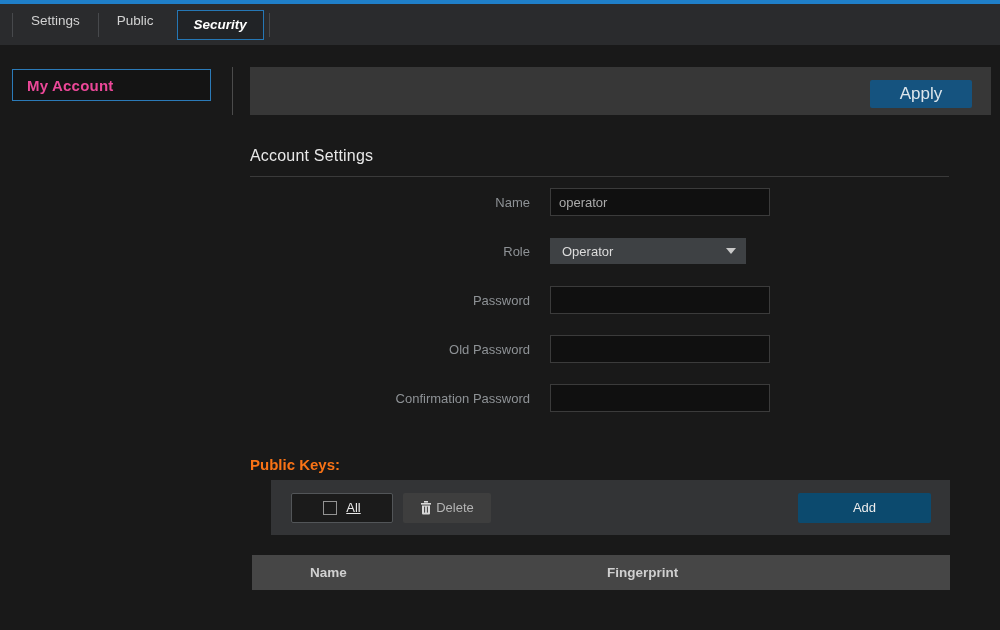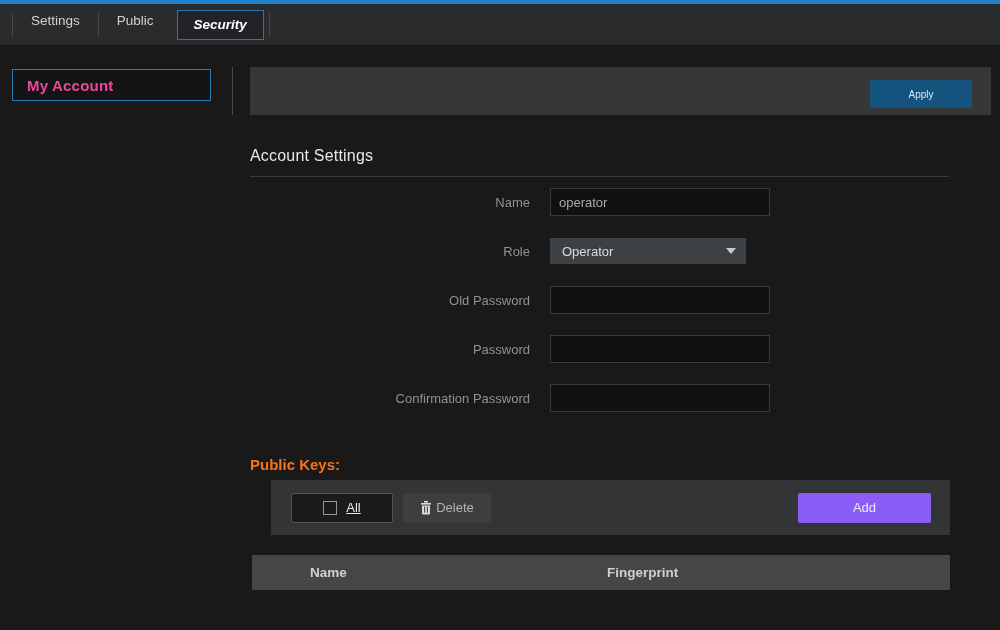--- a/index.html
+++ b/index.html
@@ -35,21 +35,21 @@
     padding-left:14px;color:#ec4899;font-size:15px;font-weight:600;letter-spacing:.2px;
   }
   .side-divider{position:absolute;left:232px;top:67px;width:1px;height:48px;background:#4b4b4b;}
 
   
   .content{position:absolute;left:250px;top:45px;width:741px;}
 
   .applybar{margin-top:22px;height:48px;background:#373737;position:relative;}
   .apply-btn{
     position:absolute;top:13px;right:19px;width:102px;height:28px;
-    background:#15537f;border:none;border-radius:2px;color:#dde6ec;font-size:10px;
+    background:#15537f;border:none;border-radius:2px;color:#dde6ec;font-size:17px;
     font-family:inherit;cursor:pointer;
   }
 
   .page-title{margin:32px 0 0 0;font-size:16px;font-weight:normal;color:#e8e8e8;letter-spacing:.2px;}
   .heading-divider{margin-top:11px;width:699px;height:1px;background:#3a3a3a;}
 
   .form{margin-top:11px;}
   .frow{display:flex;align-items:center;height:28px;margin-bottom:21px;}
   .frow .flabel{
     width:280px;text-align:right;color:#8e9296;font-size:13px;flex:0 0 auto;
@@ -74,21 +74,21 @@
     margin-top:7px;margin-left:21px;width:679px;height:55px;background:#333436;
     display:flex;align-items:center;box-sizing:border-box;
   }
   .btn{
     height:30px;box-sizing:border-box;display:flex;align-items:center;justify-content:center;
     font-size:13px;font-family:inherit;cursor:pointer;border-radius:2px;
   }
   .btn-all{margin-left:20px;width:102px;background:#1b1b1b;border:1px solid #525558;color:#e8e8e8;gap:9px;text-decoration:underline;}
   .checkbox{width:14px;height:14px;border:1px solid #939393;background:transparent;box-sizing:border-box;}
   .btn-delete{margin-left:10px;width:88px;background:#3e3e3e;border:none;color:#b4b4b4;gap:4px;}
-  .btn-add{margin-left:auto;margin-right:19px;width:133px;background:#8b5cf6;border:none;color:#ececec;}
+  .btn-add{margin-left:auto;margin-right:19px;width:133px;background:#0c4a6e;border:none;color:#ececec;}
 
   .pk-header{
     margin-top:20px;margin-left:2px;width:698px;height:35px;background:#464646;
     display:flex;align-items:center;
   }
   .pk-th{font-size:13.5px;font-weight:600;color:#d0d0d0;box-sizing:border-box;}
   .pk-th-name{width:300px;padding-left:58px;}
   .pk-th-fp{padding-left:55px;}
 </style>
 </head>
@@ -130,26 +130,26 @@
 
       <div class="frow">
         <div class="flabel">Role</div>
         <div class="dropdown">
           <span>Operator</span>
           <span class="chevron"></span>
         </div>
       </div>
 
       <div class="frow">
-        <div class="flabel">Old Password</div>
+        <div class="flabel">Password</div>
         <input class="tinput" type="password" value="" style="">
       </div>
 
       <div class="frow">
-        <div class="flabel">Password</div>
+        <div class="flabel">Old Password</div>
         <input class="tinput" type="password" value="" style="">
       </div>
 
       <div class="frow">
         <div class="flabel">Confirmation Password</div>
         <input class="tinput" type="password" value="" style="">
       </div>
 
     </div>
 

